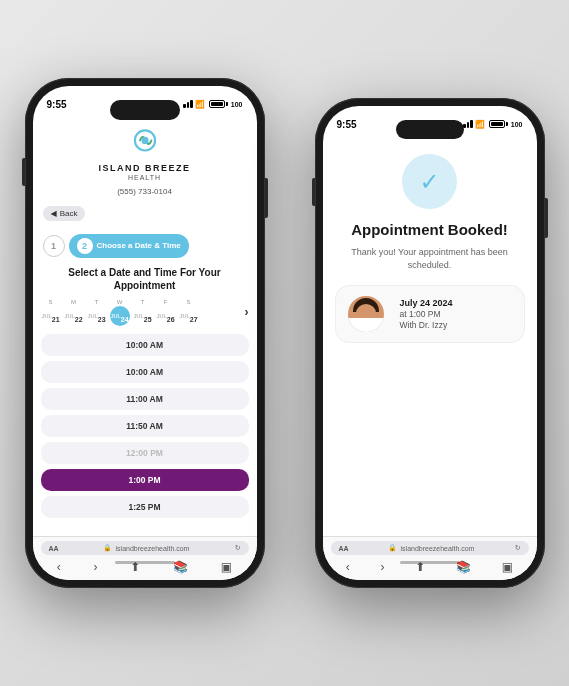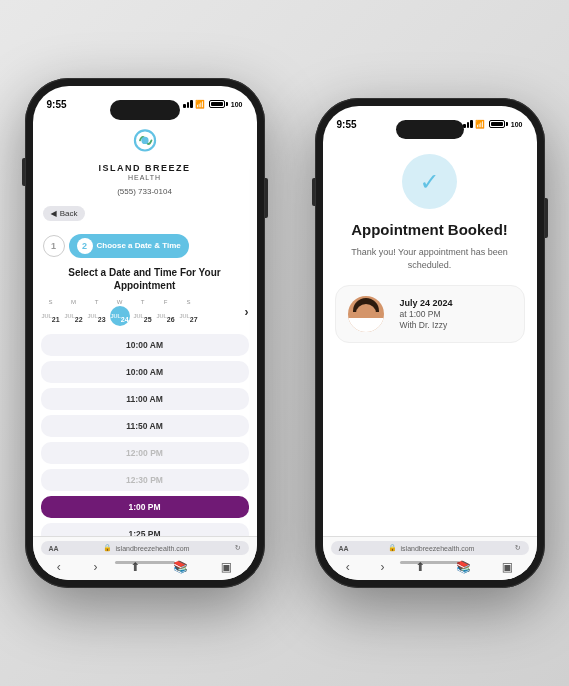--- a/index.html
+++ b/index.html
@@ -654,21 +654,20 @@
         </div>
       </div>
 
       <div style="padding: 0 8px; flex:1;">
         <div class="time-slots">
           <div class="time-slot">10:00 AM</div>
           <div class="time-slot">10:00 AM</div>
           <div class="time-slot">11:00 AM</div>
           <div class="time-slot">11:50 AM</div>
           <div class="time-slot inactive">12:00 PM</div>
-          <div class="time-slot inactive">12:30 PM</div>
           <div class="time-slot selected">1:00 PM</div>
           <div class="time-slot">1:25 PM</div>
         </div>
       </div>
 
       <div class="browser-bar">
         <div class="url-bar">
           <span class="font-size-label">AA</span>
           <div class="url-text">
             <span class="lock-icon">🔒</span>

